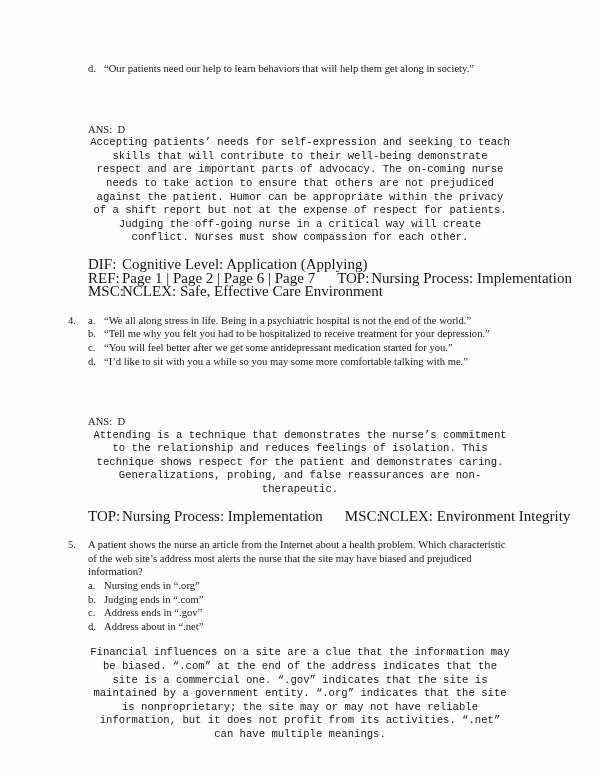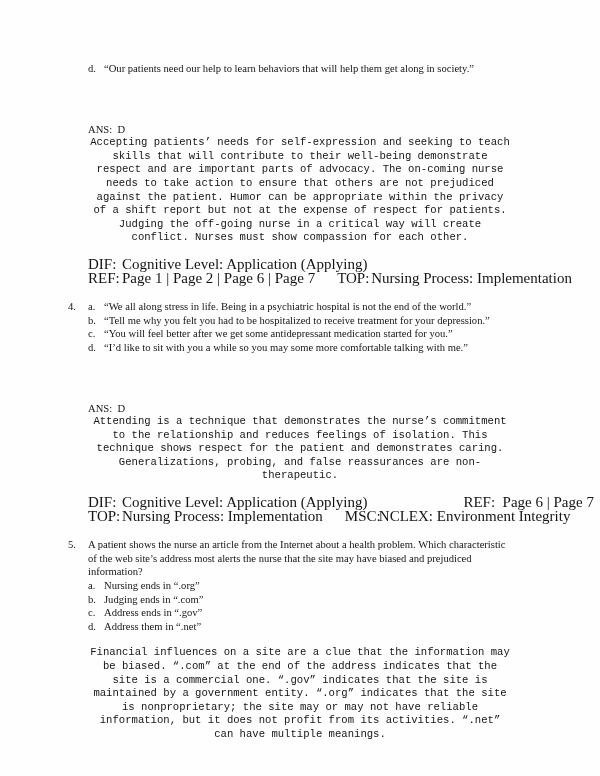--- a/index.html
+++ b/index.html
@@ -135,20 +135,23 @@
 
     <div class="gap-md"></div>
 
     <div class="meta indent-q4">
       <div class="meta-row">
         <span class="meta-key">DIF:</span><span class="meta-val">Cognitive Level: Application (Applying)</span>
       </div>
       <div class="meta-row">
         <span class="meta-key">REF:</span><span class="meta-val">Page 1 | Page 2 | Page 6 | Page 7</span><span class="meta-spacer-3"></span><span class="meta-key-inline">TOP:</span><span class="meta-val">Nursing Process: Implementation</span>
       </div>
+      <div class="meta-row">
+        <span class="meta-key">MSC:</span><span class="meta-val">NCLEX: Safe, Effective Care Environment</span>
+      </div>
     </div>
 
     <div class="gap-lg"></div>
 
     <div class="question">
       <span class="q-num">4.</span>
 
       <ul class="options">
         <li class="option">
           <span class="opt-letter">a.</span>
@@ -173,23 +176,20 @@
 
     <div class="indent-q4">
       <div class="ans-line"><span>ANS:</span>&nbsp;&nbsp;<span>D</span></div>
       <div class="rationale">Attending is a technique that demonstrates the nurse’s commitment to the relationship and reduces feelings of isolation. This technique shows respect for the patient and demonstrates caring. Generalizations, probing, and false reassurances are non-therapeutic.</div>
     </div>
 
     <div class="gap-md"></div>
 
     <div class="meta indent-q4">
       <div class="meta-row">
-        <span class="meta-key">DIF:</span><span class="meta-val">Cognitive Level: Application (Applying)</span><span class="meta-spacer-2"></span><span>REF:</span>&nbsp;&nbsp;<span class="meta-val">Page 6 | Page 7</span>
-      </div>
-      <div class="meta-row">
         <span class="meta-key">TOP:</span><span class="meta-val">Nursing Process: Implementation</span><span class="meta-spacer-3"></span><span class="meta-key-inline">MSC:</span><span class="meta-val">NCLEX: Environment Integrity</span>
       </div>
     </div>
 
     <div class="gap-lg"></div>
 
     <div class="question">
       <span class="q-num">5.</span>
       <span class="q-text">A patient shows the nurse an article from the Internet about a health problem. Which characteristic of the web site’s address most alerts the nurse that the site may have biased and prejudiced information?</span>
 
@@ -201,21 +201,21 @@
         <li class="option">
           <span class="opt-letter">b.</span>
           <span class="opt-text">Judging ends in “.com”</span>
         </li>
         <li class="option">
           <span class="opt-letter">c.</span>
           <span class="opt-text">Address ends in “.gov”</span>
         </li>
         <li class="option">
           <span class="opt-letter">d.</span>
-          <span class="opt-text">Address them in “.net”</span>
+          <span class="opt-text">Address about in “.net”</span>
         </li>
       </ul>
     </div>
 
     <div class="gap-md"></div>
 
     <div class="indent-q5">
       <div class="rationale">Financial influences on a site are a clue that the information may be biased. “.com” at the end of the address indicates that the site is a commercial one. “.gov” indicates that the site is maintained by a government entity. “.org” indicates that the site is nonproprietary; the site may or may not have reliable information, but it does not profit from its activities. “.net” can have multiple meanings.</div>
     </div>
 

